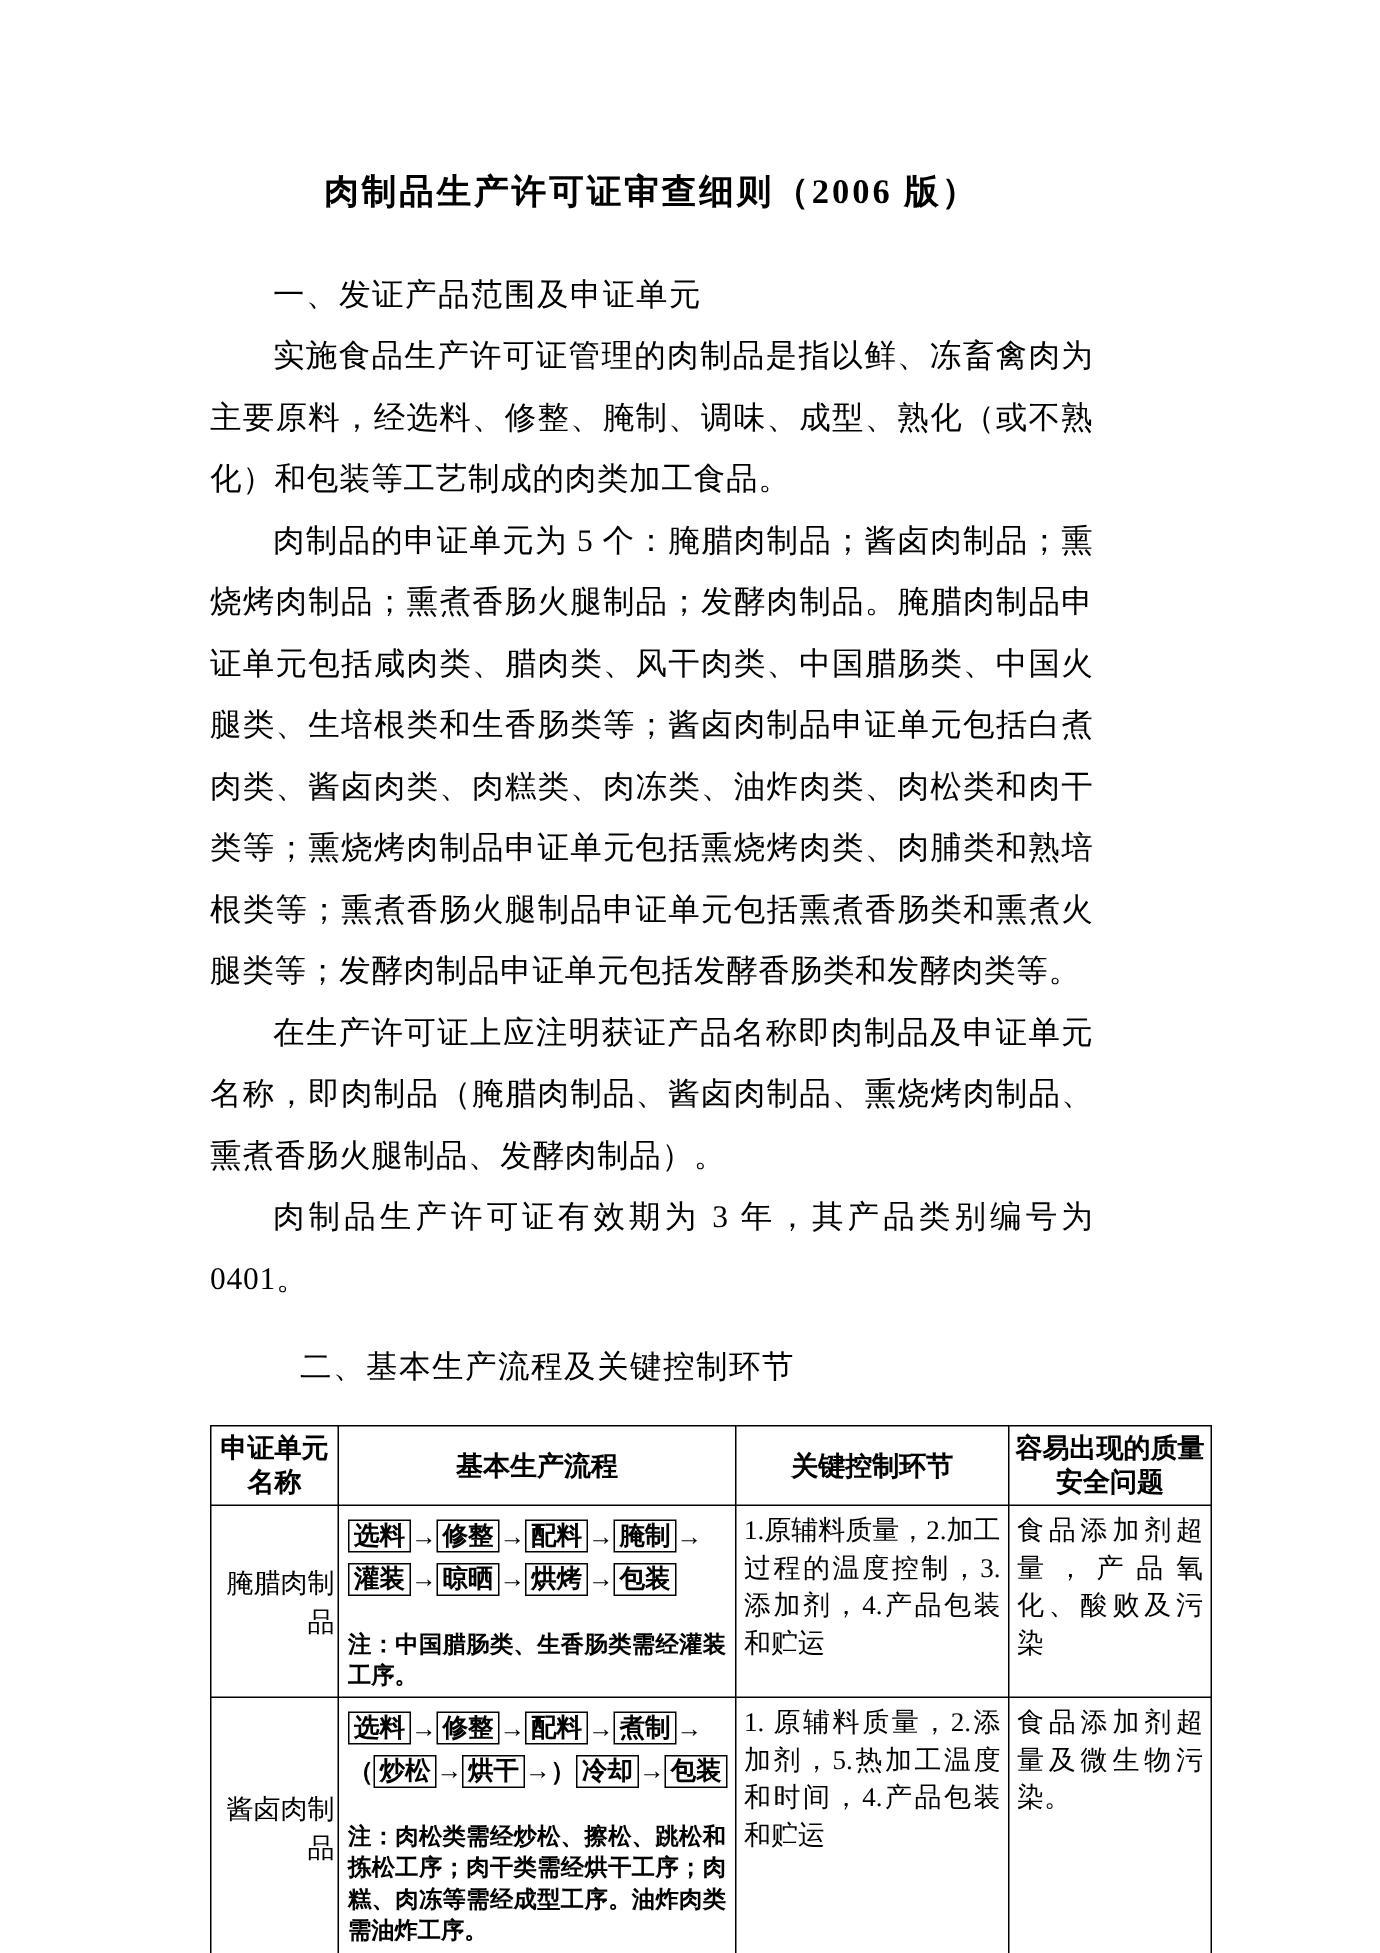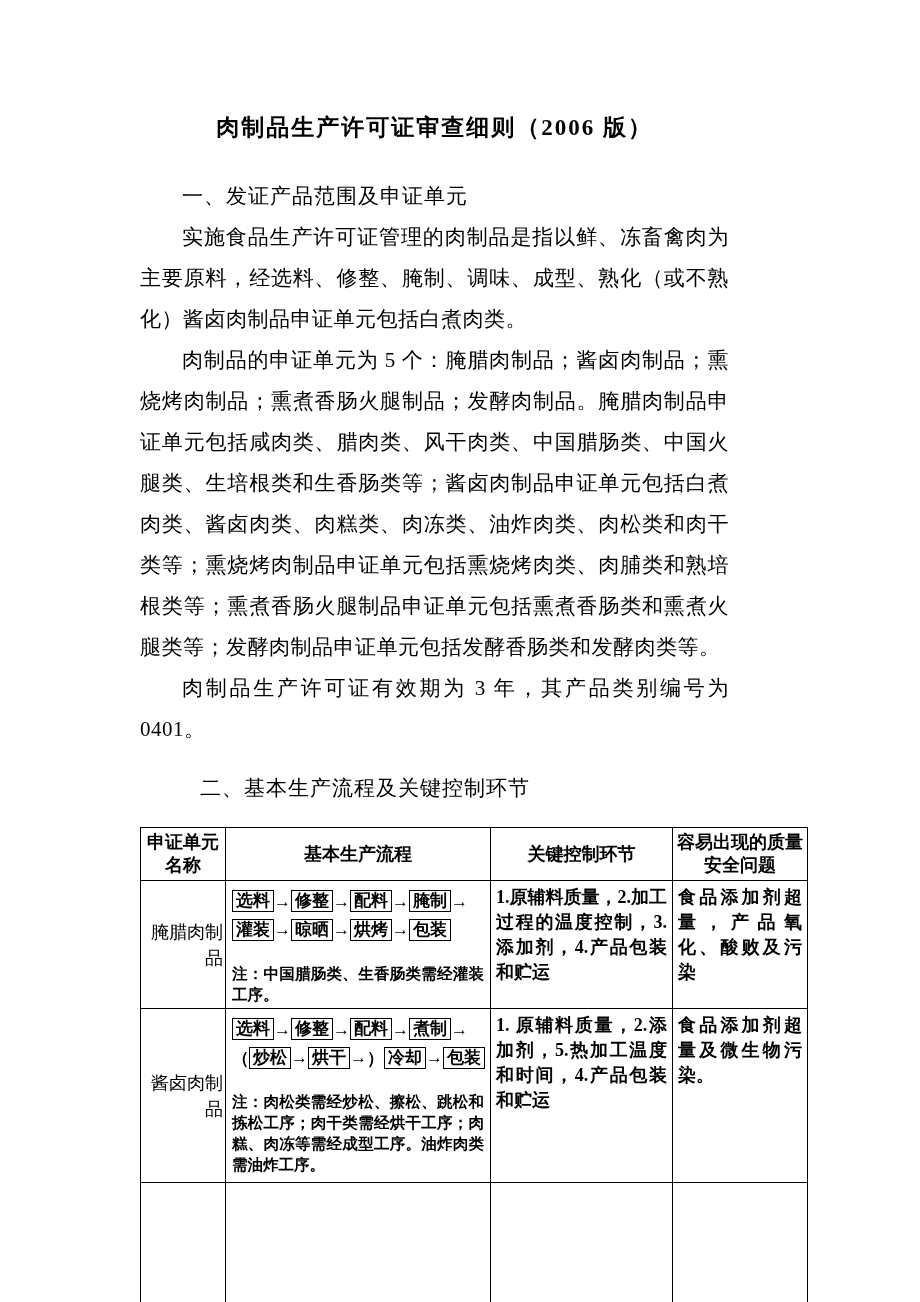--- a/index.html
+++ b/index.html
@@ -86,38 +86,38 @@
     font-size:15.5px;
     line-height:21px;
     margin-top:20px;
     text-align:justify;
   }
   td.kc, td.qi {
     font-size:18px;
     line-height:25px;
     padding:4px 5px;
     text-align:justify;
-    font-weight:bold;
   }
   tr.r1 td { height:95px; }
   tr.r2 td { height:165px; }
   tr.r3 td { height:150px; }
 </style>
 </head>
 <body>
 
 <div class="sheet">
   <div class="page">
 
     <h1 class="title">肉制品生产许可证审查细则（2006 版）</h1>
 
     <p class="heading">一、发证产品范围及申证单元</p>
 
-    <p class="para">实施食品生产许可证管理的肉制品是指以鲜、冻畜禽肉为主要原料，经选料、修整、腌制、调味、成型、熟化（或不熟化）酱卤肉制品申证单元包括白煮肉类。</p>
+    <p class="para">实施食品生产许可证管理的肉制品是指以鲜、冻畜禽肉为主要原料，经选料、修整、腌制、调味、成型、熟化（或不熟化）和包装等工艺制成的肉类加工食品。</p>
     <p class="para">肉制品的申证单元为 5 个：腌腊肉制品；酱卤肉制品；熏烧烤肉制品；熏煮香肠火腿制品；发酵肉制品。腌腊肉制品申证单元包括咸肉类、腊肉类、风干肉类、中国腊肠类、中国火腿类、生培根类和生香肠类等；酱卤肉制品申证单元包括白煮肉类、酱卤肉类、肉糕类、肉冻类、油炸肉类、肉松类和肉干类等；熏烧烤肉制品申证单元包括熏烧烤肉类、肉脯类和熟培根类等；熏煮香肠火腿制品申证单元包括熏煮香肠类和熏煮火腿类等；发酵肉制品申证单元包括发酵香肠类和发酵肉类等。</p>
+    <p class="para">在生产许可证上应注明获证产品名称即肉制品及申证单元名称，即肉制品（腌腊肉制品、酱卤肉制品、熏烧烤肉制品、熏煮香肠火腿制品、发酵肉制品）。</p>
     <p class="para">肉制品生产许可证有效期为 3 年，其产品类别编号为 0401。</p>
 
     <p class="heading heading2">二、基本生产流程及关键控制环节</p>
 
     <table class="gtable">
       <colgroup>
         <col style="width:85px">
         <col style="width:265px">
         <col style="width:182px">
         <col style="width:135px">

